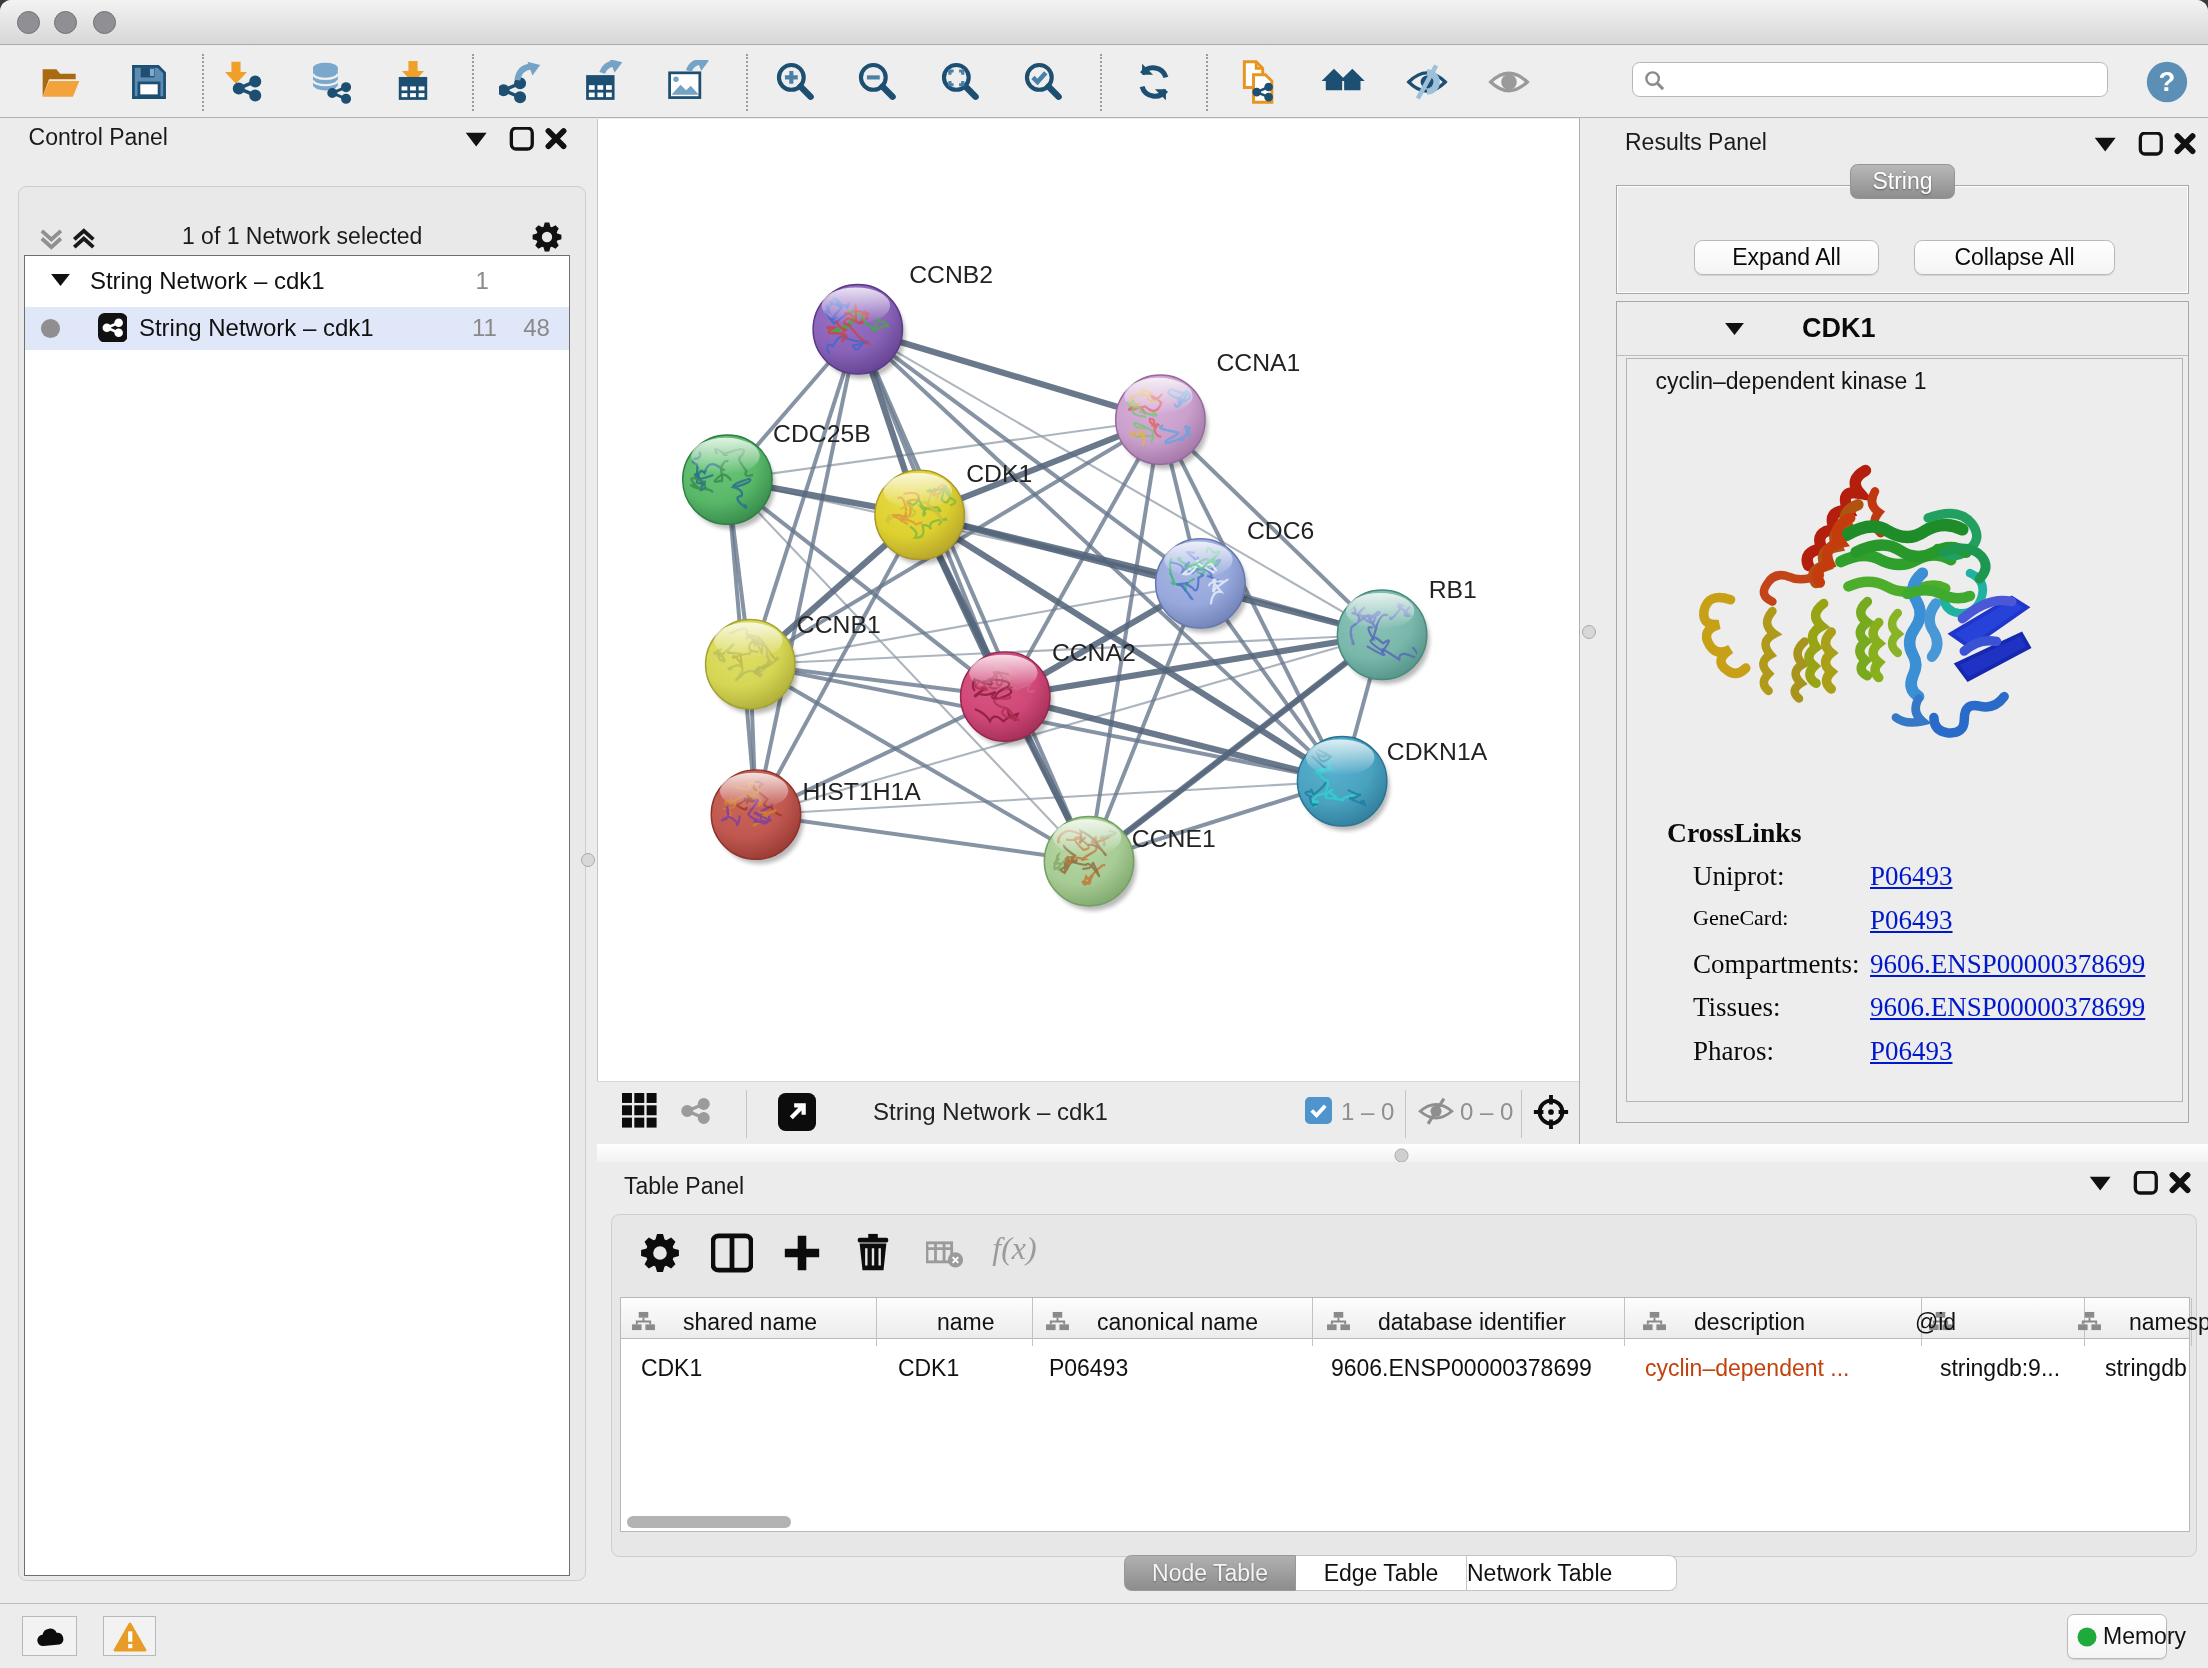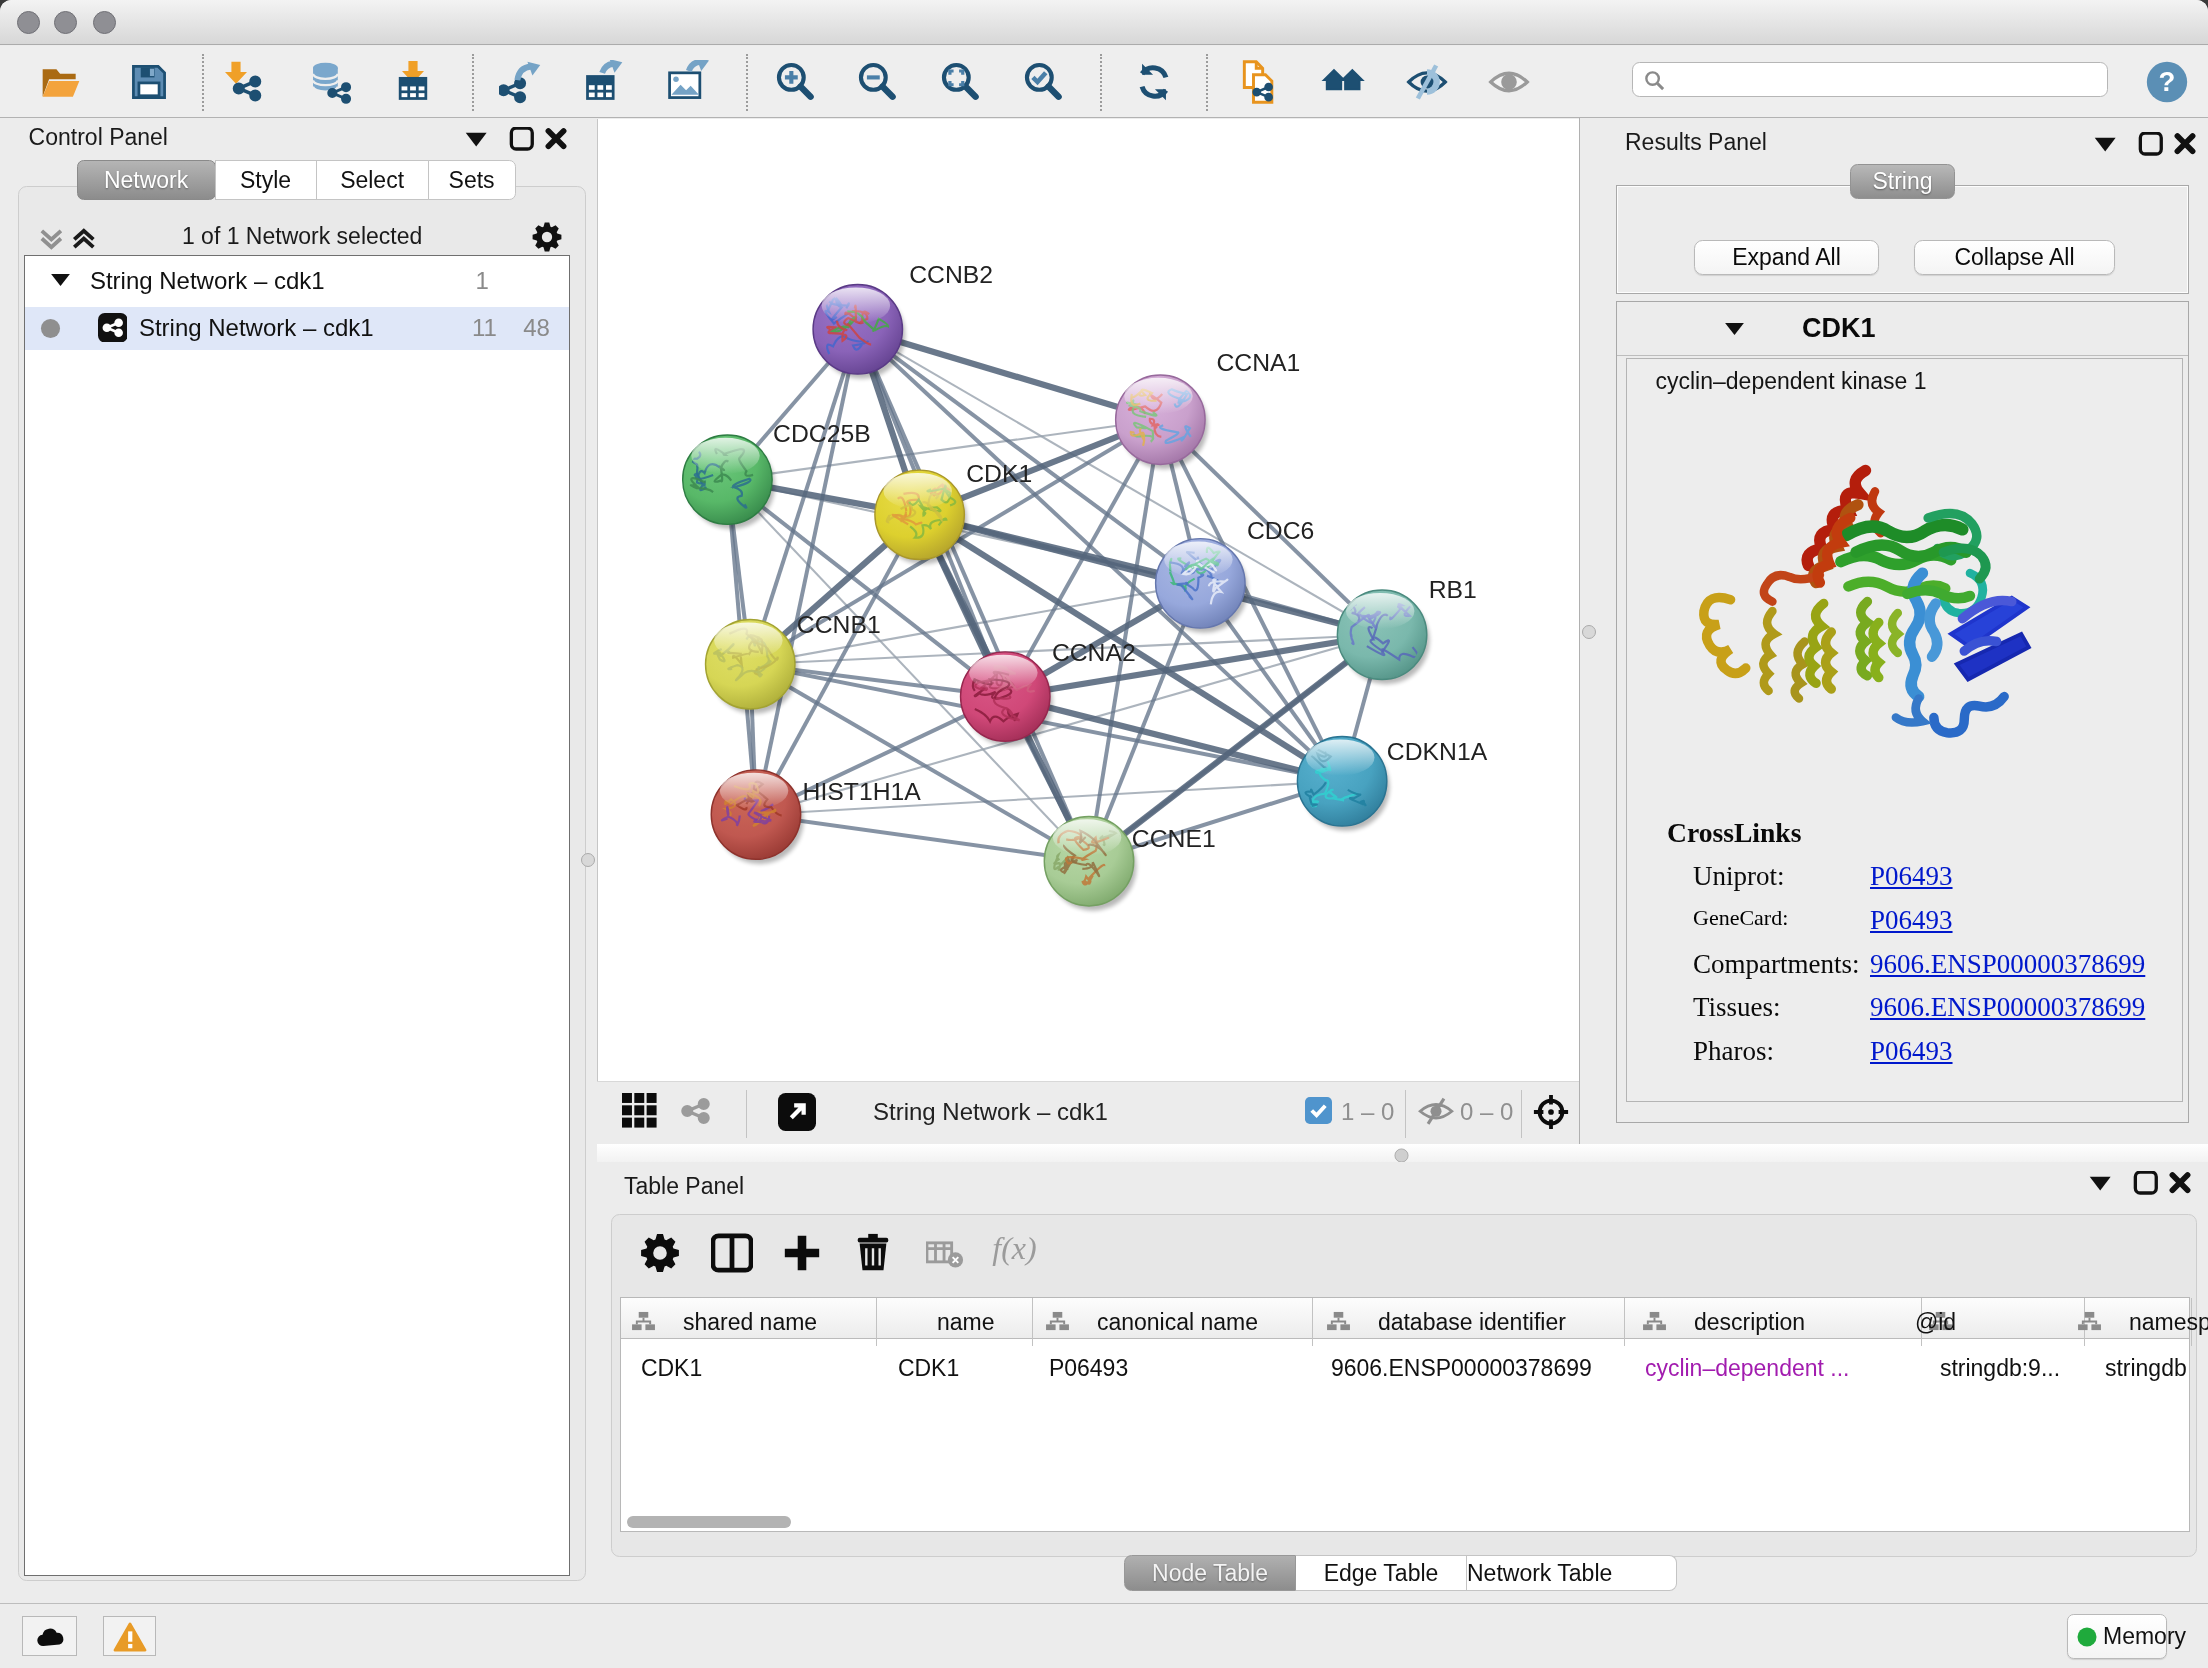--- a/index.html
+++ b/index.html
@@ -175,26 +175,20 @@
       </svg>
     </div>
 
 <div class="cpanel">
  <div class="panel-title" style="position:absolute;left:21px;top:5.7px">Control Panel</div>
  <svg style="position:absolute;left:453px;top:8.6px;width:114px;height:25px" viewBox="0 0 120 26">
    <path d="M5 5.949999999999999 h22 l-11 14.3 z" fill="#111"></path>
    <rect x="53" y="1" width="22" height="22" rx="5" fill="none" stroke="#111" stroke-width="3.5"></rect>
    <path d="M92 4 l16 16 M108 4 l-16 16" stroke="#111" stroke-width="6" stroke-linecap="round"></path>
  </svg>
- <div class="ctabs">
-   <div class="ctab sel" style="width:139px">Network</div>
-   <div class="ctab" style="width:102px">Style</div>
-   <div class="ctab" style="width:113px">Select</div>
-   <div class="ctab" style="width:88px;border-radius:0 6.7px 6.7px 0">Sets</div>
- </div>
  <div class="cinner">
    <svg style="position:absolute;left:19px;top:38px;width:63px;height:27px" viewBox="0 0 66 28">
      <path d="M4 6 l10 9 10 -9 M4 14 l10 9 10 -9" fill="none" stroke="#909090" stroke-width="4"></path>
      <path d="M38 15 l10 -9 10 9 M38 23 l10 -9 10 9" fill="none" stroke="#1a1a1a" stroke-width="4"></path>
    </svg>
    <div style="position:absolute;left:0;top:36px;width:100%;text-align:center;font-size:23px;color:#1a1a1a">1 of 1 Network selected</div>
    <svg style="position:absolute;left:512px;top:34px;width:32px;height:32px" viewBox="0 0 34 34">
      <path d="M27.9 13.3 L32.3 14.6 L32.3 19.4 L27.9 20.7 L27.3 22.1 L29.5 26.1 L26.1 29.5 L22.1 27.3 L20.7 27.9 L19.4 32.3 L14.6 32.3 L13.3 27.9 L11.9 27.3 L7.9 29.5 L4.5 26.1 L6.7 22.1 L6.1 20.7 L1.7 19.4 L1.7 14.6 L6.1 13.3 L6.7 11.9 L4.5 7.9 L7.9 4.5 L11.9 6.7 L13.3 6.1 L14.6 1.7 L19.4 1.7 L20.7 6.1 L22.1 6.7 L26.1 4.5 L29.5 7.9 L27.3 11.9 Z M22.5 17.0 A5.5 5.5 0 1 0 11.5 17.0 A5.5 5.5 0 1 0 22.5 17.0 Z" fill="#111" fill-rule="evenodd"></path>
    </svg>
    <div class="clist">
@@ -733,21 +727,21 @@
                 <rect x="15" y="14" width="10" height="6" fill="#8a8a8a"></rect>
                 <path d="M13 7 v4 M6 14 v-3 h14 v3" fill="none" stroke="#8a8a8a" stroke-width="2"></path>
               </svg>
             </div>
             <div style="position:absolute;left:1508px;top:10.5px;font-size:23px;color:#111">namespace</div>
           </div>
     <div style="position:absolute;left:20px;top:57px;font-size:23px;color:#111">CDK1</div>
           <div style="position:absolute;left:277px;top:57px;font-size:23px;color:#111">CDK1</div>
           <div style="position:absolute;left:428px;top:57px;font-size:23px;color:#111">P06493</div>
           <div style="position:absolute;left:710px;top:57px;font-size:23px;color:#111">9606.ENSP00000378699</div>
-          <div style="position:absolute;left:1024px;top:57px;font-size:23px;color:#a21caf">cyclin–dependent ...</div>
+          <div style="position:absolute;left:1024px;top:57px;font-size:23px;color:#c2410c">cyclin–dependent ...</div>
           <div style="position:absolute;left:1319px;top:57px;font-size:23px;color:#111">stringdb:9...</div>
           <div style="position:absolute;left:1484px;top:57px;font-size:23px;color:#111">stringdb</div>
     <div style="position:absolute;left:5.7px;top:218px;width:164px;height:12.4px;border-radius:6.7px;background:#b3b3b3"></div>
   </div>
  </div>
  <div style="position:absolute;left:527px;top:393px;height:36px">
    <div style="position:absolute;left:0;width:172px;height:36px;background:linear-gradient(#b0b0b0,#8d8d8d);border:1px solid #989898;border-radius:7.6px 0 0 7.6px;color:#f4f4f4;font-size:23px;text-align:center;line-height:34px;text-shadow:0 1px 1.9px rgba(0,0,0,.35)">Node Table</div>
    <div style="position:absolute;left:172px;width:171px;height:36px;background:#fff;border:1px solid #c4c4c4;border-left:none;color:#111;font-size:23px;text-align:center;line-height:34px">Edge Table</div>
    <div style="position:absolute;left:343px;width:210px;height:36px;background:#fff;border:1px solid #c4c4c4;border-left:none;border-radius:0 7.6px 7.6px 0;color:#111;font-size:23px;text-align:left;line-height:34px">Network Table</div>
  </div>

